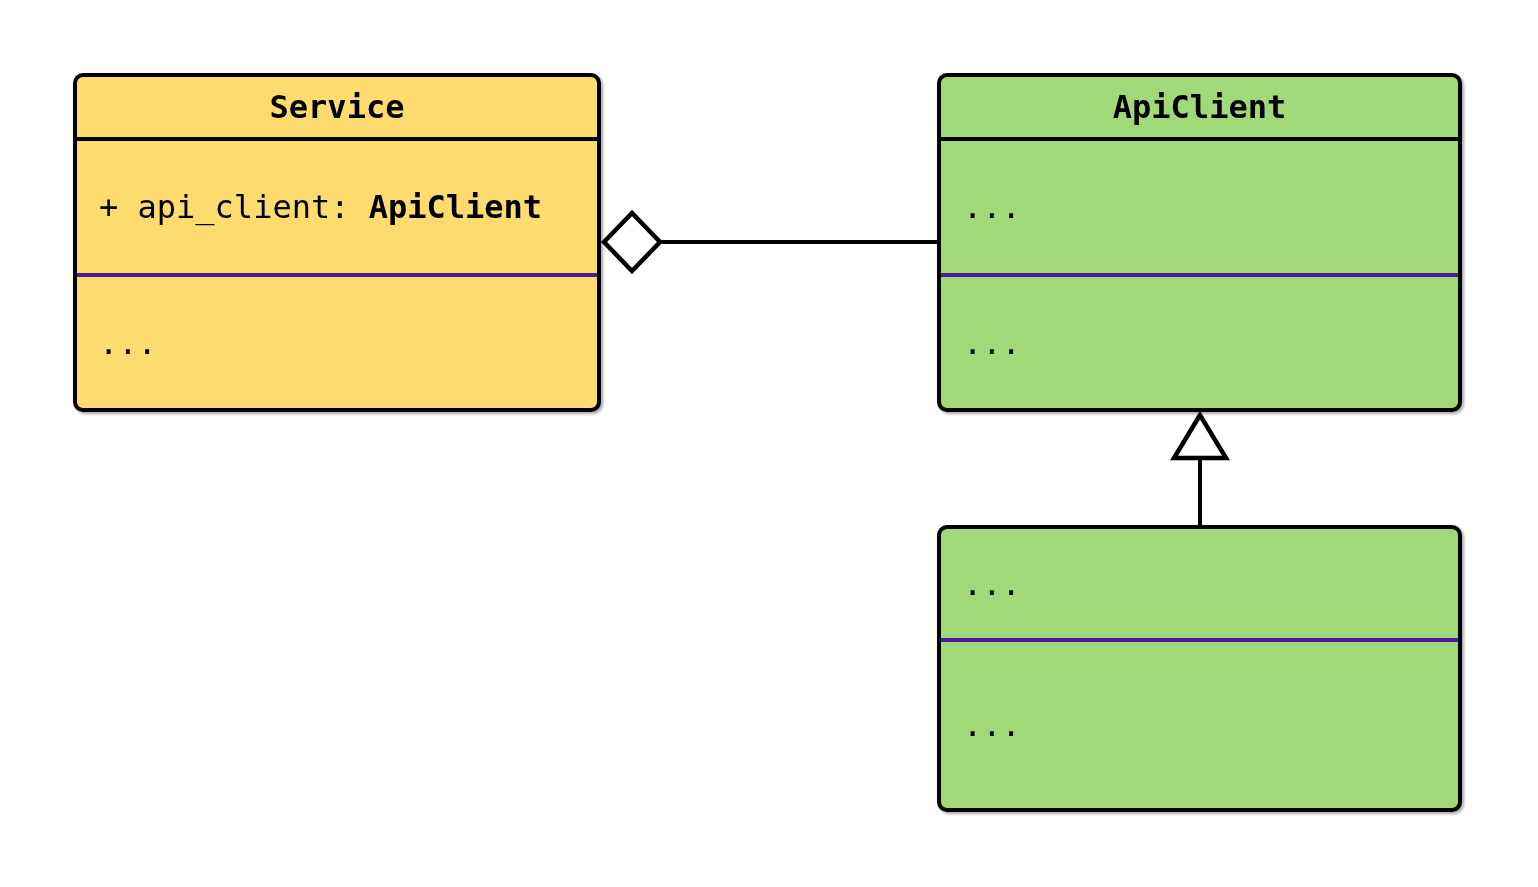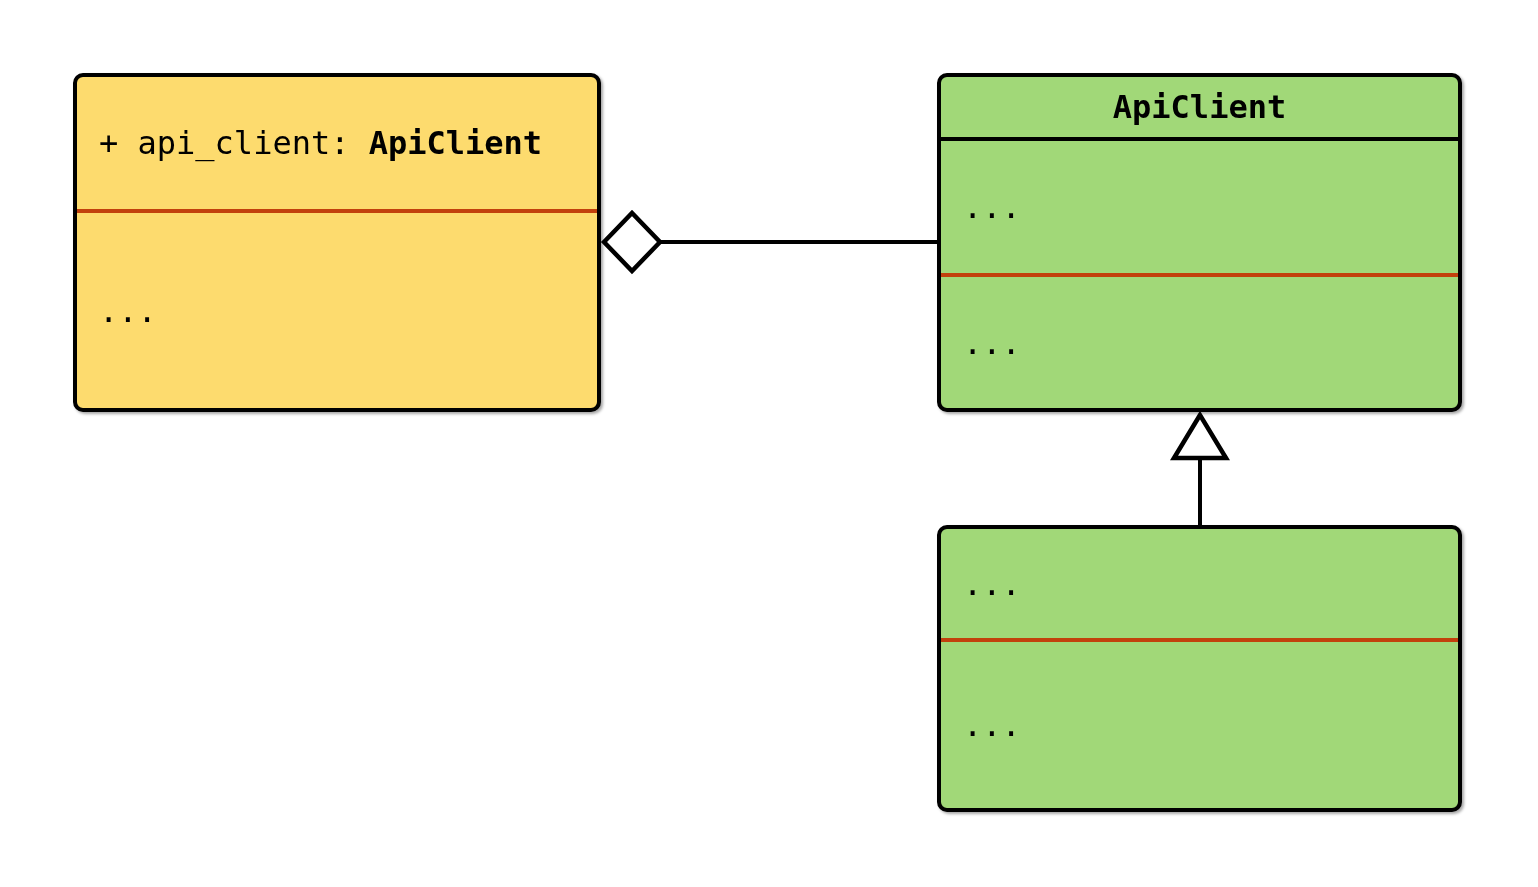--- a/index.html
+++ b/index.html
@@ -65,21 +65,21 @@
     box-sizing: border-box;
     display: flex;
     align-items: center;
     padding-left: 22px;
     font-size: 32px;
     white-space: pre;
   }
   .uml-section.mid {
     flex: 0 0 auto;
     height: 136px;
-    border-bottom: 4px solid #c2410c;
+    border-bottom: 4px solid #4c1d95;
   }
   .uml-class.short .uml-section.mid { height: 113px; }
   .uml-section.last { flex: 1 1 auto; }
 
   .uml-section b { font-weight: bold; }
 
   .svc { left: 73px;  top: 73px;  width: 528px; height: 339px; }
   .api { left: 937px; top: 73px;  width: 525px; height: 339px; }
   .stub{ left: 937px; top: 525px; width: 525px; height: 287px; }
 </style>
@@ -93,20 +93,21 @@
       <line x1="659" y1="242" x2="937" y2="242"></line>
       <polygon points="604,242 632,213 660,242 632,271"></polygon>
     </g>
     <g>
       <line x1="1200" y1="456" x2="1200" y2="525"></line>
       <polygon points="1200,415 1174,458 1226,458"></polygon>
     </g>
   </svg>
 
   <div class="uml-class yellow svc">
+    <div class="uml-title">Service</div>
     <div class="uml-section mid">
       <span><span>+ api_client: </span><b>ApiClient</b></span>
     </div>
     <div class="uml-section last">
       <span>...</span>
     </div>
   </div>
 
   <div class="uml-class green api">
     <div class="uml-title">ApiClient</div>

